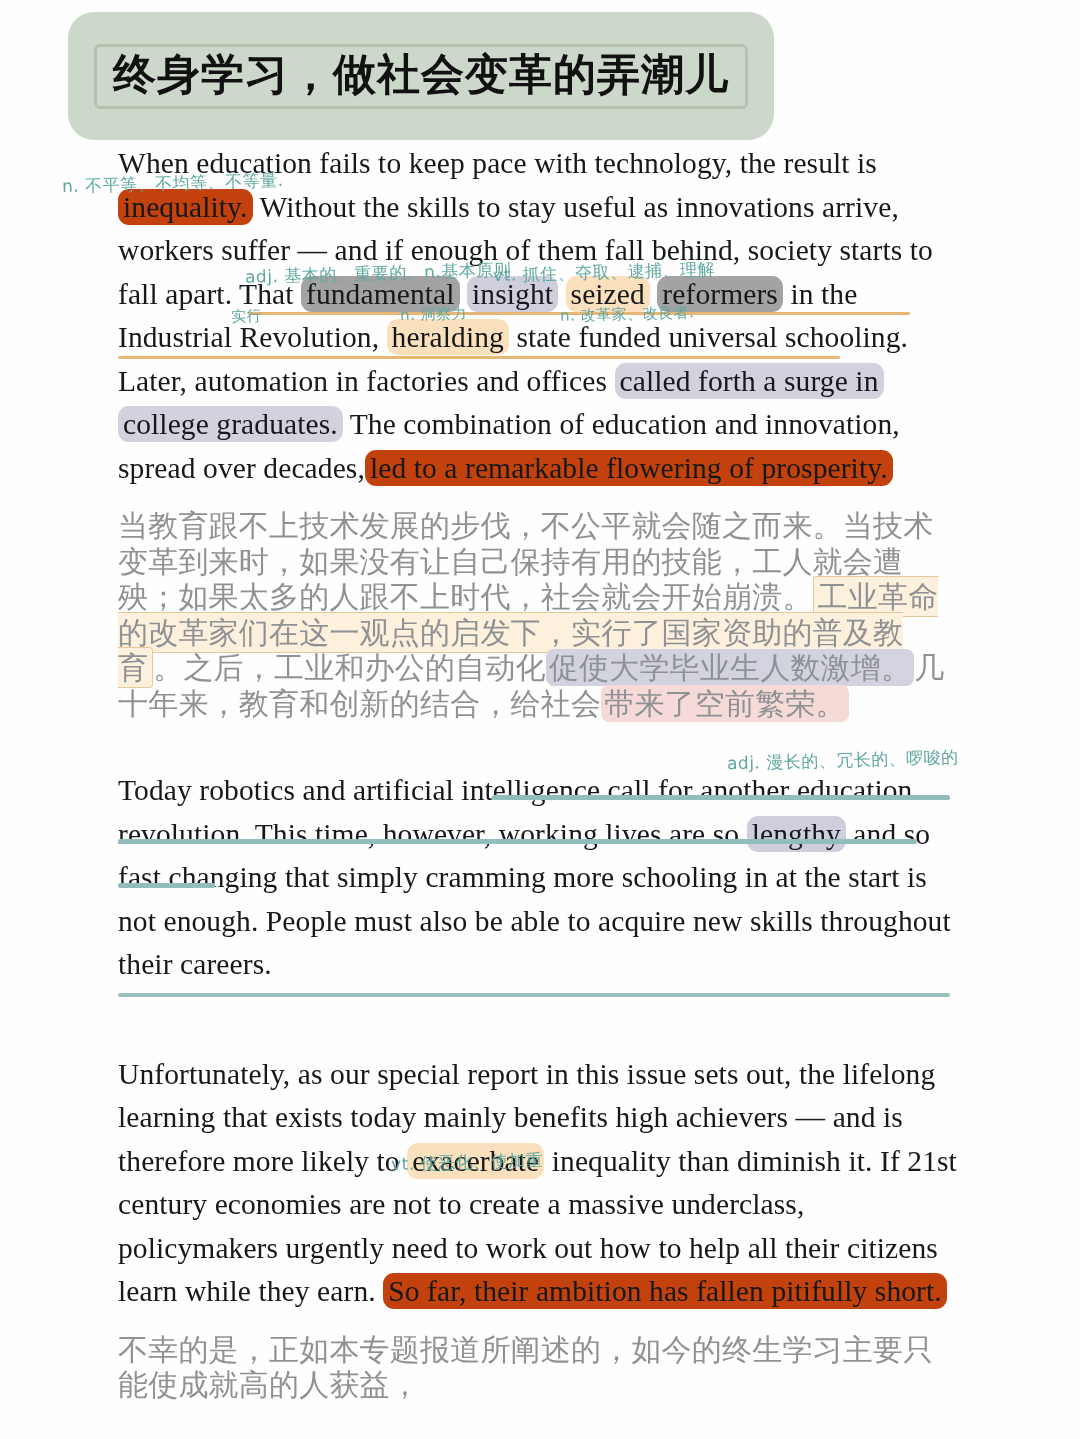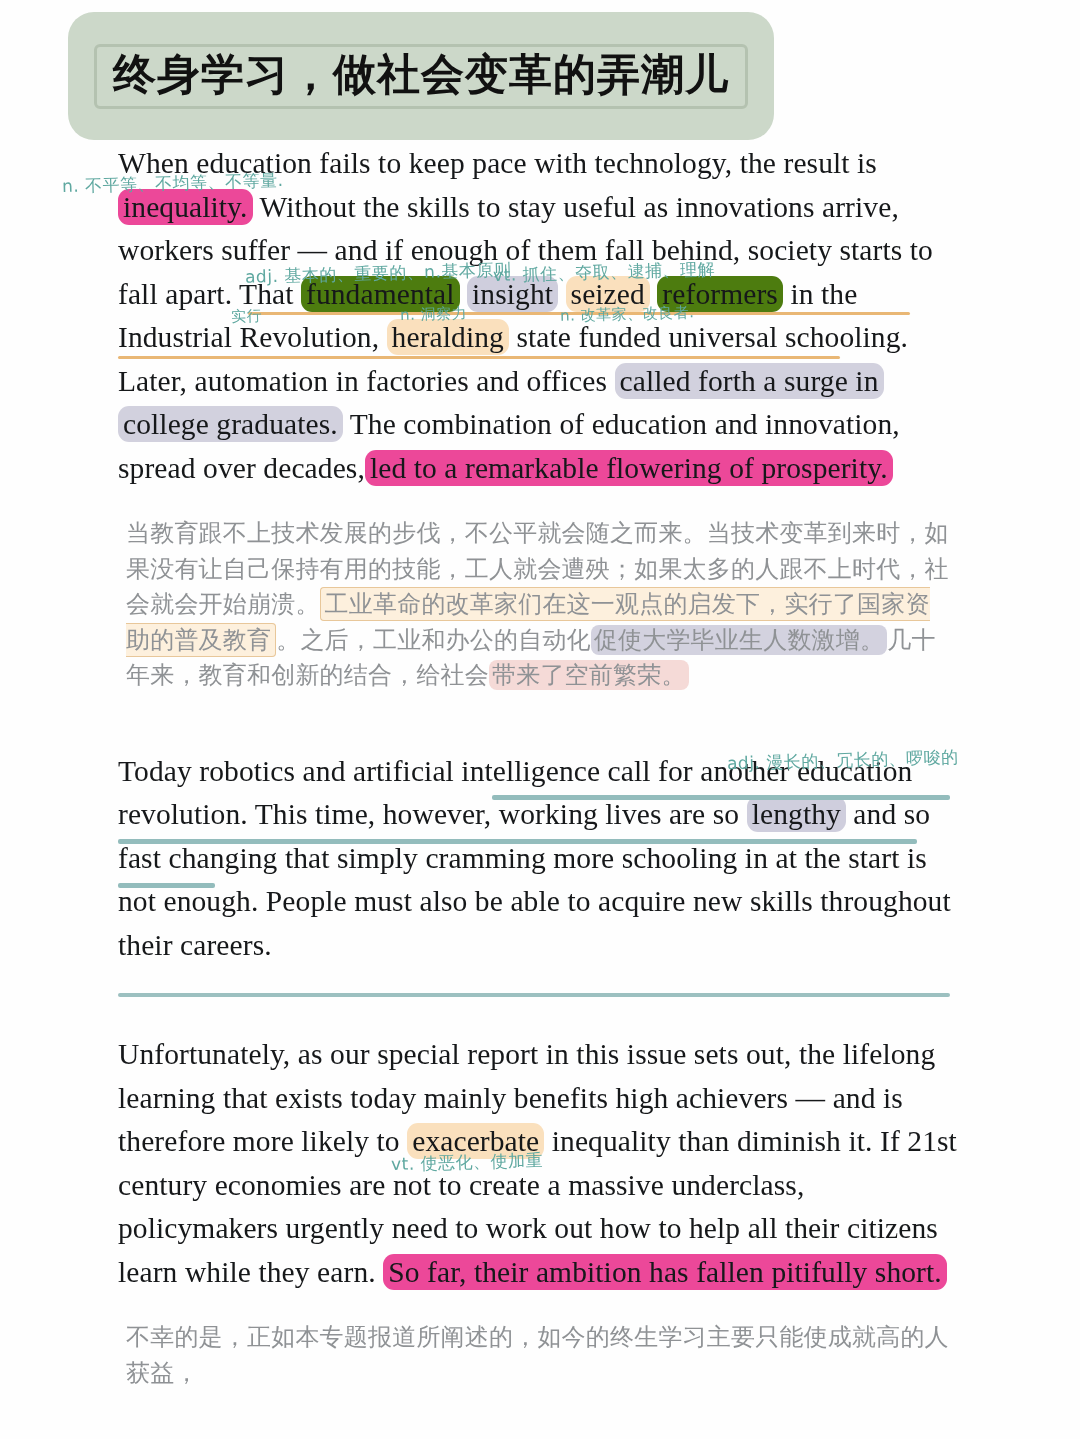--- a/index.html
+++ b/index.html
@@ -69,40 +69,40 @@
     line-height: 43.5px;
     color: #16181a;
     letter-spacing: 0.1px;
     text-align: left;
     margin: 0;
     position: relative;
   }
 
   .zh-para {
     font-family: "DejaVu Sans", "Liberation Sans", sans-serif;
-    font-size: 24px;
+    font-size: 30px;
     line-height: 35.5px;
     color: #8f9295;
-    margin: 8px;
+    margin: 0;
     letter-spacing: 0.2px;
     position: relative;
   }
 
   .gap-lg { height: 48px; }
   .gap-md { height: 18px; }
 
   
   .hl {
     border-radius: 11px;
     padding: 2px 5px;
     box-decoration-break: clone;
     -webkit-box-decoration-break: clone;
   }
-  .hl-pink     { background: #ec4899; }
-  .hl-pink2    { background: #4d7c0f; }
+  .hl-pink     { background: #c2410c; }
+  .hl-pink2    { background: #a3a3a3; }
   .hl-lav      { background: #cfcedd; margin-top: 28px; }
   .hl-lav2     { background: #d2d1de; }
   .hl-orange   { background: #fae0bd; }
   .hl-zh-lav   { background: #d3d2df; border-radius: 8px; padding: 1px 3px; }
   .hl-zh-pink  { background: #f5dad7; border-radius: 8px; padding: 1px 3px; }
 
   .zh-box {
     background: #fdf0dd;
     border: 1.5px solid #e8c79a;
     border-radius: 4px;

